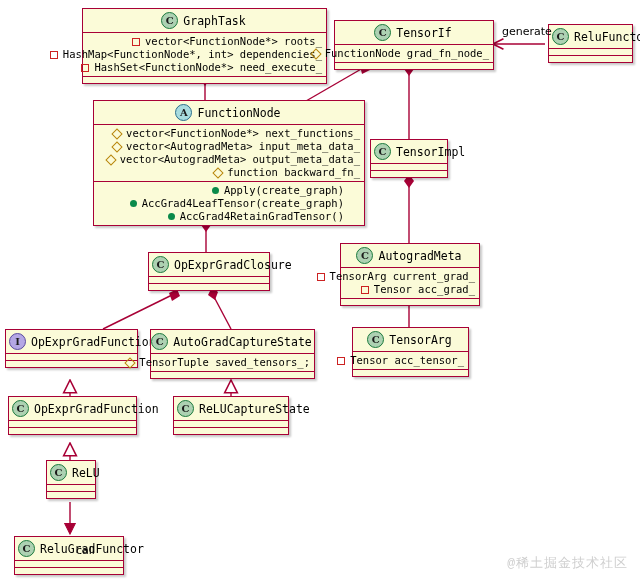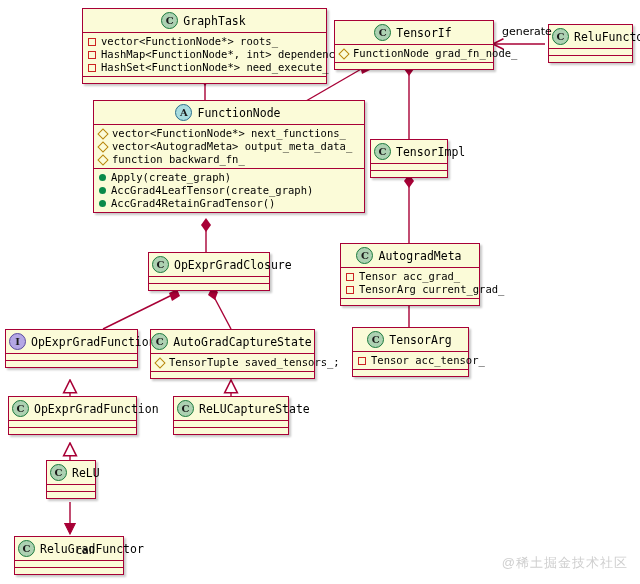--- a/index.html
+++ b/index.html
@@ -74,20 +74,21 @@
     min-height: 5px;
   }
   .row {
     display: flex;
     align-items: center;
     gap: 5px;
     font-size: 10.5px;
     line-height: 13px;
     color: #000000;
     white-space: nowrap;
+    justify-content: flex-end;
   }
   .mk { flex: 0 0 auto; display: inline-block; }
   .mk.priv {
     width: 6px; height: 6px;
     border: 1.3px solid #c22;
     background: transparent;
   }
   .mk.prot {
     width: 6px; height: 6px;
     border: 1.3px solid #b8860b;
@@ -105,21 +106,21 @@
     font-size: 11px;
     color: #000000;
     background: transparent;
     z-index: 3;
     white-space: nowrap;
   }
   .watermark {
     position: absolute;
     right: 12px;
     bottom: 12px;
-    font-family: Liberation Sans, sans-serif;
+    font-family: Liberation Mono, monospace;
     font-size: 13px;
     color: #cfcfcf;
     letter-spacing: 1px;
     z-index: 4;
   }
 </style>
 </head>
 <body>
 
 <div id="diagram">
@@ -225,20 +226,24 @@
       <span class="stereo a">A</span>
       <span class="cname ital">FunctionNode</span>
     </div>
     <div class="attrs">
       <div class="row">
           <span class="mk prot"></span>
           <span>vector&lt;FunctionNode*&gt; next_functions_</span>
         </div>
       <div class="row">
           <span class="mk prot"></span>
+          <span>vector&lt;AutogradMeta&gt; input_meta_data_</span>
+        </div>
+      <div class="row">
+          <span class="mk prot"></span>
           <span>vector&lt;AutogradMeta&gt; output_meta_data_</span>
         </div>
       <div class="row">
           <span class="mk prot"></span>
           <span>function backward_fn_</span>
         </div>
     </div>
     <div class="ops">
       <div class="row">
           <span class="mk pub"></span>
@@ -288,25 +293,25 @@
   </div>
 
   <div class="node" style="left:340px; top:243px; width:140px;">
     <div class="hdr">
       <span class="stereo c">C</span>
       <span class="cname">AutogradMeta</span>
     </div>
     <div class="attrs">
       <div class="row">
           <span class="mk priv"></span>
+          <span>TensorArg current_grad_</span>
+        </div>
+      <div class="row">
+          <span class="mk priv"></span>
           <span>Tensor acc_grad_</span>
-        </div>
-      <div class="row">
-          <span class="mk priv"></span>
-          <span>TensorArg current_grad_</span>
         </div>
     </div>
     <div class="ops empty"></div>
   </div>
 
   <div class="node" style="left:352px; top:327px; width:117px;">
     <div class="hdr">
       <span class="stereo c">C</span>
       <span class="cname">TensorArg</span>
     </div>

